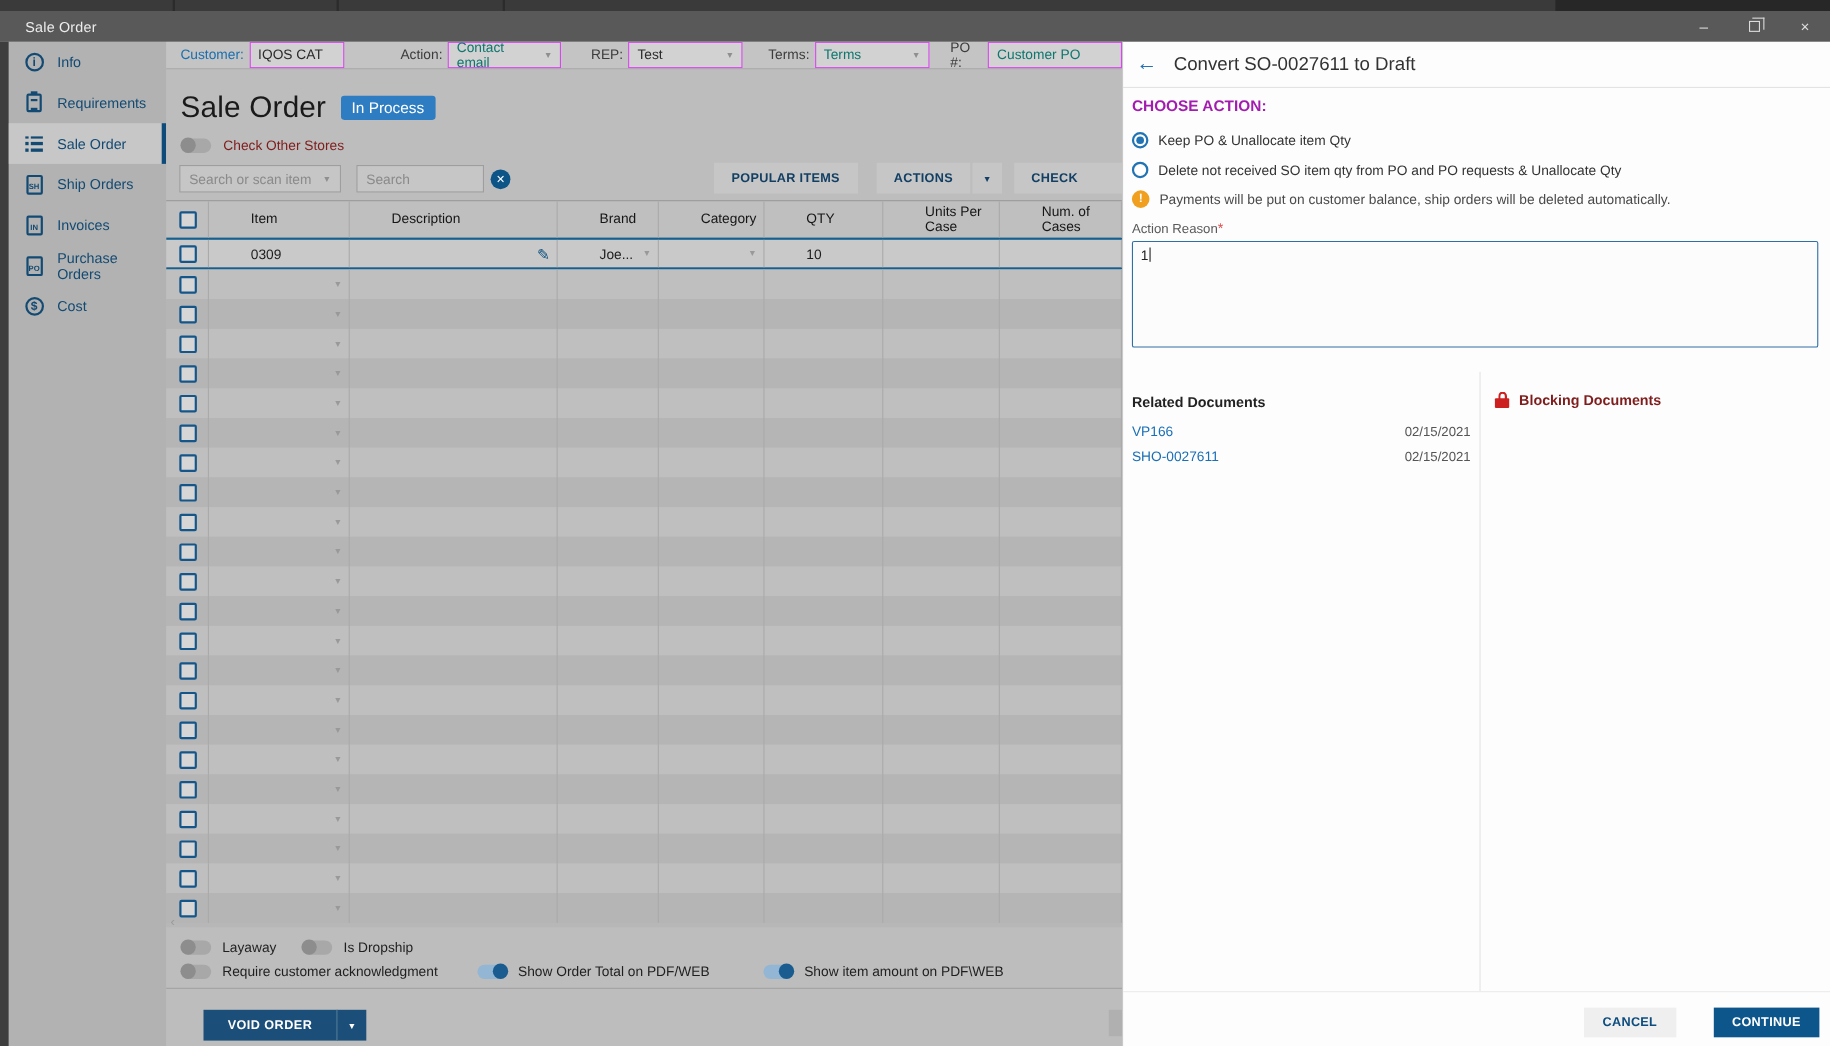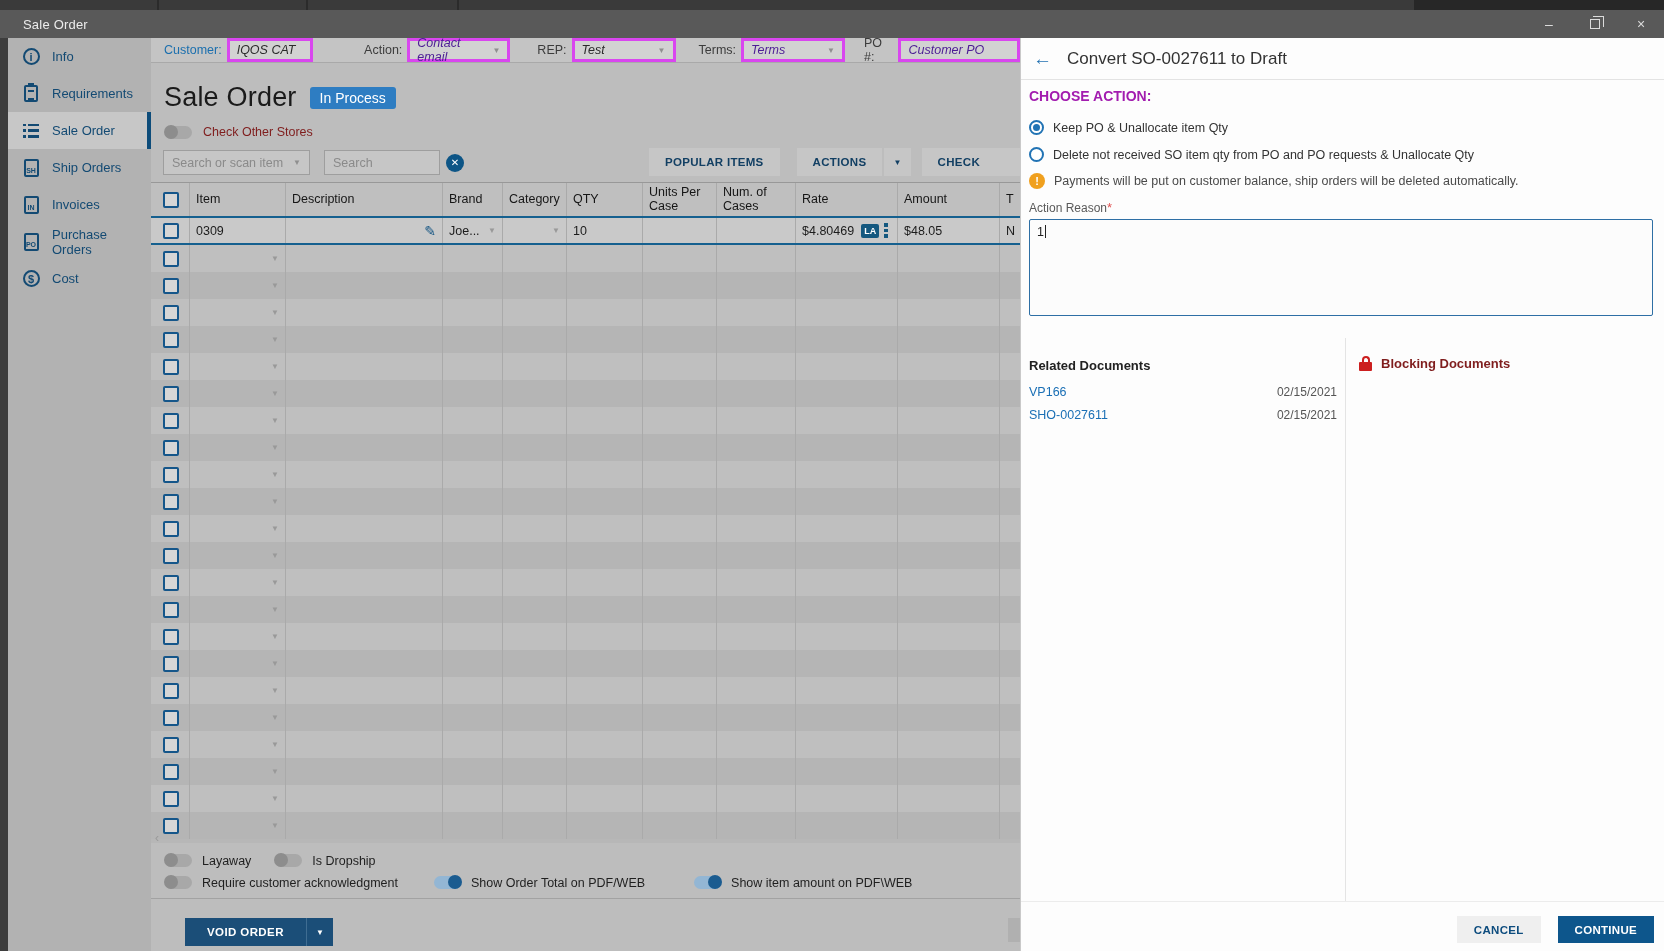--- a/index.html
+++ b/index.html
@@ -40,23 +40,23 @@
   .list-icn { width:16px; height:14px; display:flex; flex-direction:column; justify-content:space-between; }
   .list-icn i { display:block; height:2.5px; background:#134a73; position:relative; margin-left:5px; }
   .list-icn i:before { content:""; position:absolute; left:-5px; top:0; width:3px; height:2.5px; background:#134a73; }
 
   
   .main { position:absolute; left:151px; top:38px; width:869px; height:913px; background:#bdbdbd; overflow:hidden; }
   .fields-row { position:absolute; left:0; top:0; width:100%; height:25px; background:#c4c4c4;
                 border-bottom:1px solid #a9a9a9; display:flex; align-items:center; font-size:12.5px; }
   .f-label { color:#3c3c3c; margin-right:5px; }
   .f-label.blue { color:#1b6fae; }
-  .f-input { height:24px; background:#d2d2d2; border:3px solid #d946ef; display:flex; align-items:center;
-             padding:0 7px; color:#2b2b2b; font-size:12.5px;font-style:italic; }
-  .f-input .ph { color:#4c1d95; }
+  .f-input { height:24px; background:#d2d2d2; border:1px solid #d946ef; display:flex; align-items:center;
+             padding:0 7px; color:#2b2b2b; font-size:12.5px; }
+  .f-input .ph { color:#0f766e; }
   .f-input .dd { margin-left:auto; color:#8f8f8f; font-size:8px; padding-left:6px; }
 
   .order-head { position:absolute; left:13px; top:44px; display:flex; align-items:center; }
   .order-title { font-size:27px; font-weight:300; color:#1a1a1a; letter-spacing:.2px; }
   .status-badge { margin-left:13px; background:#2e7dc2; color:#fff; font-size:14px; padding:3px 10px; border-radius:3px; }
 
   .toggle { width:27px; height:13px; border-radius:7px; background:#a8a8a8; position:relative; flex:none; cursor:pointer; }
   .toggle .knob { position:absolute; left:-1px; top:-1px; width:14px; height:14px; border-radius:50%; background:#8d8d8d; }
   .toggle.on { background:#93b6d4; }
   .toggle.on .knob { left:auto; right:-1px; background:#1b5c90; }
@@ -69,41 +69,41 @@
               padding:0 8px; font-size:12.5px; color:#8a8a8a; }
   .clear-btn { width:18px; height:18px; border-radius:50%; background:#0d5586; color:#fff; font-size:10px;
                display:flex; align-items:center; justify-content:center; margin-left:6px; cursor:pointer; }
   .toolbar { position:absolute; right:0; top:110px; display:flex; align-items:center; }
   .bar-btn { height:28px; background:#c6c6c6; color:#123f63; font-size:11.5px; font-weight:bold;
              display:flex; align-items:center; justify-content:center; padding:0 16px; cursor:pointer; letter-spacing:.3px; }
   .bar-btn.caret-btn { padding:0 9px; font-size:8px; }
 
   
   .grid { position:absolute; left:0; top:144px; width:869px; height:661px; border-top:1px solid #989898; background:#b7b7b7; overflow:hidden; }
-  .trow { display:grid; grid-template-columns:39px 96px 157px 60px 64px 76px 74px 79px 102px 102px 1fr; }
+  .trow { display:grid; grid-template-columns:39px 96px 157px 60px 64px 76px 74px 79px 102px 102px 1fr;gap:32px; }
   .td { border-right:1px solid #aaaaaa; padding:0 6px; display:flex; align-items:center; overflow:hidden; }
   .td:last-child { border-right:none; }
   .thead { height:33px; background:#bfbfbf; color:#161616; font-size:12.5px; }
   .thead .td { line-height:1.1; }
   .cbx { width:16px; height:16px; border:2px solid #15568a; border-radius:2px; background:#d6d6d6; margin-left:6px; cursor:pointer; flex:none; }
   .data-row { height:29px; background:#c9c9c9; border-top:2px solid #15608f; border-bottom:2px solid #15608f;
               font-size:12.5px; color:#1c1c1c; }
   .empty { height:27px; font-size:12.5px; }
   .empty.even { background:#bfbfbf; }
   .empty.odd { background:#b5b5b5; }
   .row-caret { margin-left:auto; color:#999; font-size:8px; cursor:pointer; }
   .pencil { margin-left:auto; color:#0f5180; font-size:14px; transform:rotate(0deg); cursor:pointer; }
   .la-badge { background:#14587f; color:#fff; font-size:9px; font-weight:bold; border-radius:2px;
               padding:2px 3px; margin-left:7px; cursor:pointer; }
   .dots { display:flex; flex-direction:column; gap:2px; margin-left:5px; cursor:pointer; }
   .dots i { width:3.5px; height:3.5px; background:#14587f; display:block; }
   .scroll-left { position:absolute; left:4px; top:648px; color:#9a9a9a; font-size:12px; cursor:pointer; }
 
   
-  .tg-row { position:absolute; left:14px; display:flex; align-items:flex-start; font-size:12.5px; color:#1f1f1f; }
+  .tg-row { position:absolute; left:14px; display:flex; align-items:center; font-size:12.5px; color:#1f1f1f; }
   .tg-row .lbl { margin-left:10px; }
   .foot-divider { position:absolute; left:0; top:860px; width:869px; height:1px; background:#a2a2a2; }
   .void-wrap { position:absolute; left:34px; top:880px; display:flex; height:28px; }
   .void-main { background:#1b4e78; color:#fff; font-size:11.5px; font-weight:bold; letter-spacing:.4px;
                display:flex; align-items:center; padding:0 22px; cursor:pointer; }
   .void-caret { background:#1b4e78; color:#fff; width:27px; display:flex; align-items:center; justify-content:center;
                 font-size:8px; border-left:1px solid #3f6d92; cursor:pointer; }
   .frag-btn { position:absolute; left:857px; top:880px; width:12px; height:24px; background:#b0b0b0; }
 
   
@@ -132,21 +132,21 @@
   .doc-link { color:#1a6fb5; font-size:12.5px; cursor:pointer; }
   .doc-date { margin-left:auto; color:#555; font-size:12px; }
   .v-divider { position:absolute; left:324px; top:300px; width:1px; height:563px; background:#e4e4e4; }
   .block-head { position:absolute; left:338px; top:318px; display:flex; align-items:center; }
   .lock-icn { width:13px; height:15px; position:relative; margin-right:9px; }
   .lock-icn .body { position:absolute; left:0; bottom:0; width:13px; height:9px; background:#cc1f1f; border-radius:1px; }
   .lock-icn .shackle { position:absolute; left:2.5px; top:0; width:8px; height:8px; border:2px solid #cc1f1f;
               border-bottom:none; border-radius:5px 5px 0 0; }
   .block-title { font-size:13px; font-weight:bold; color:#7f1d1d; }
   .panel-foot-divider { position:absolute; left:0; top:863px; width:100%; height:1px; background:#ececec; }
-  .panel-btns { position:absolute; right:10px; top:878px; display:flex; gap:17px; }
+  .panel-btns { position:absolute; right:10px; top:878px; display:flex; gap:34px; }
   .p-btn { height:27px; display:flex; align-items:center; justify-content:center; font-size:11.5px;
            font-weight:bold; padding:0 17px; cursor:pointer; letter-spacing:.3px; }
   .p-btn.cancel { background:#efefef; color:#0d4c7e; }
   .p-btn.continue { background:#0d568c; color:#fff; }
 </style>
 </head>
 <body>
 
 <div id="root">
 

